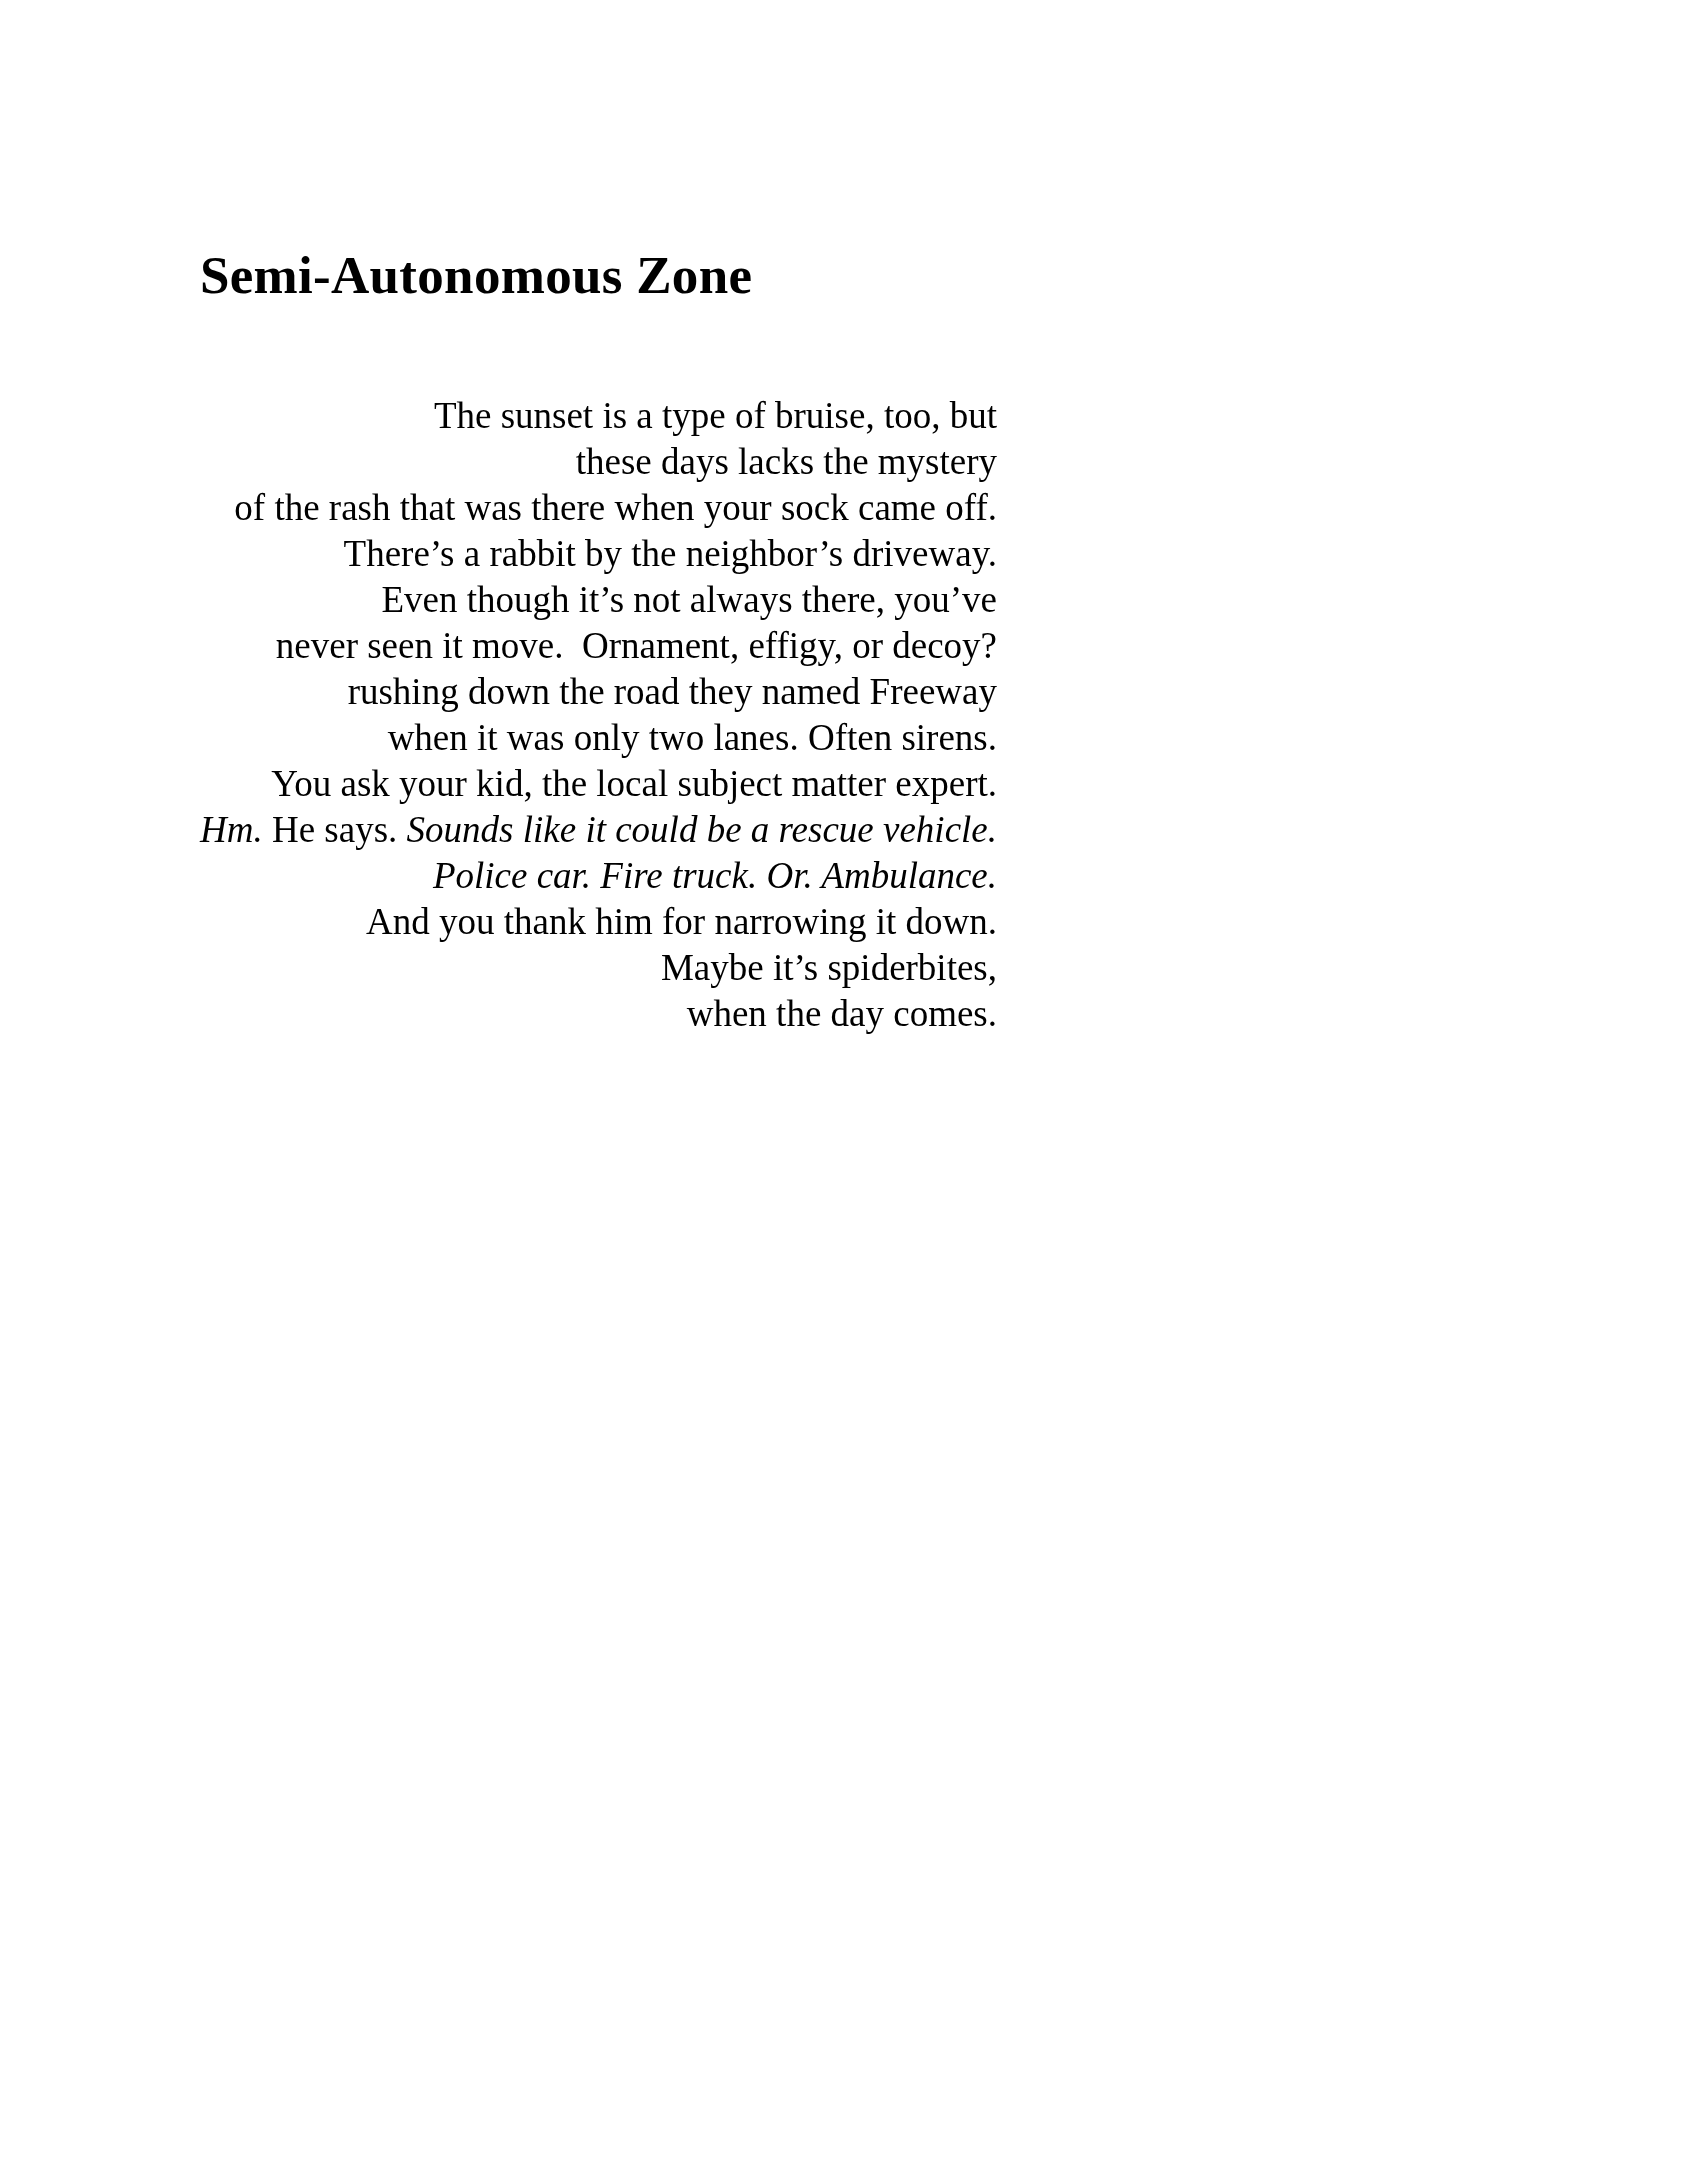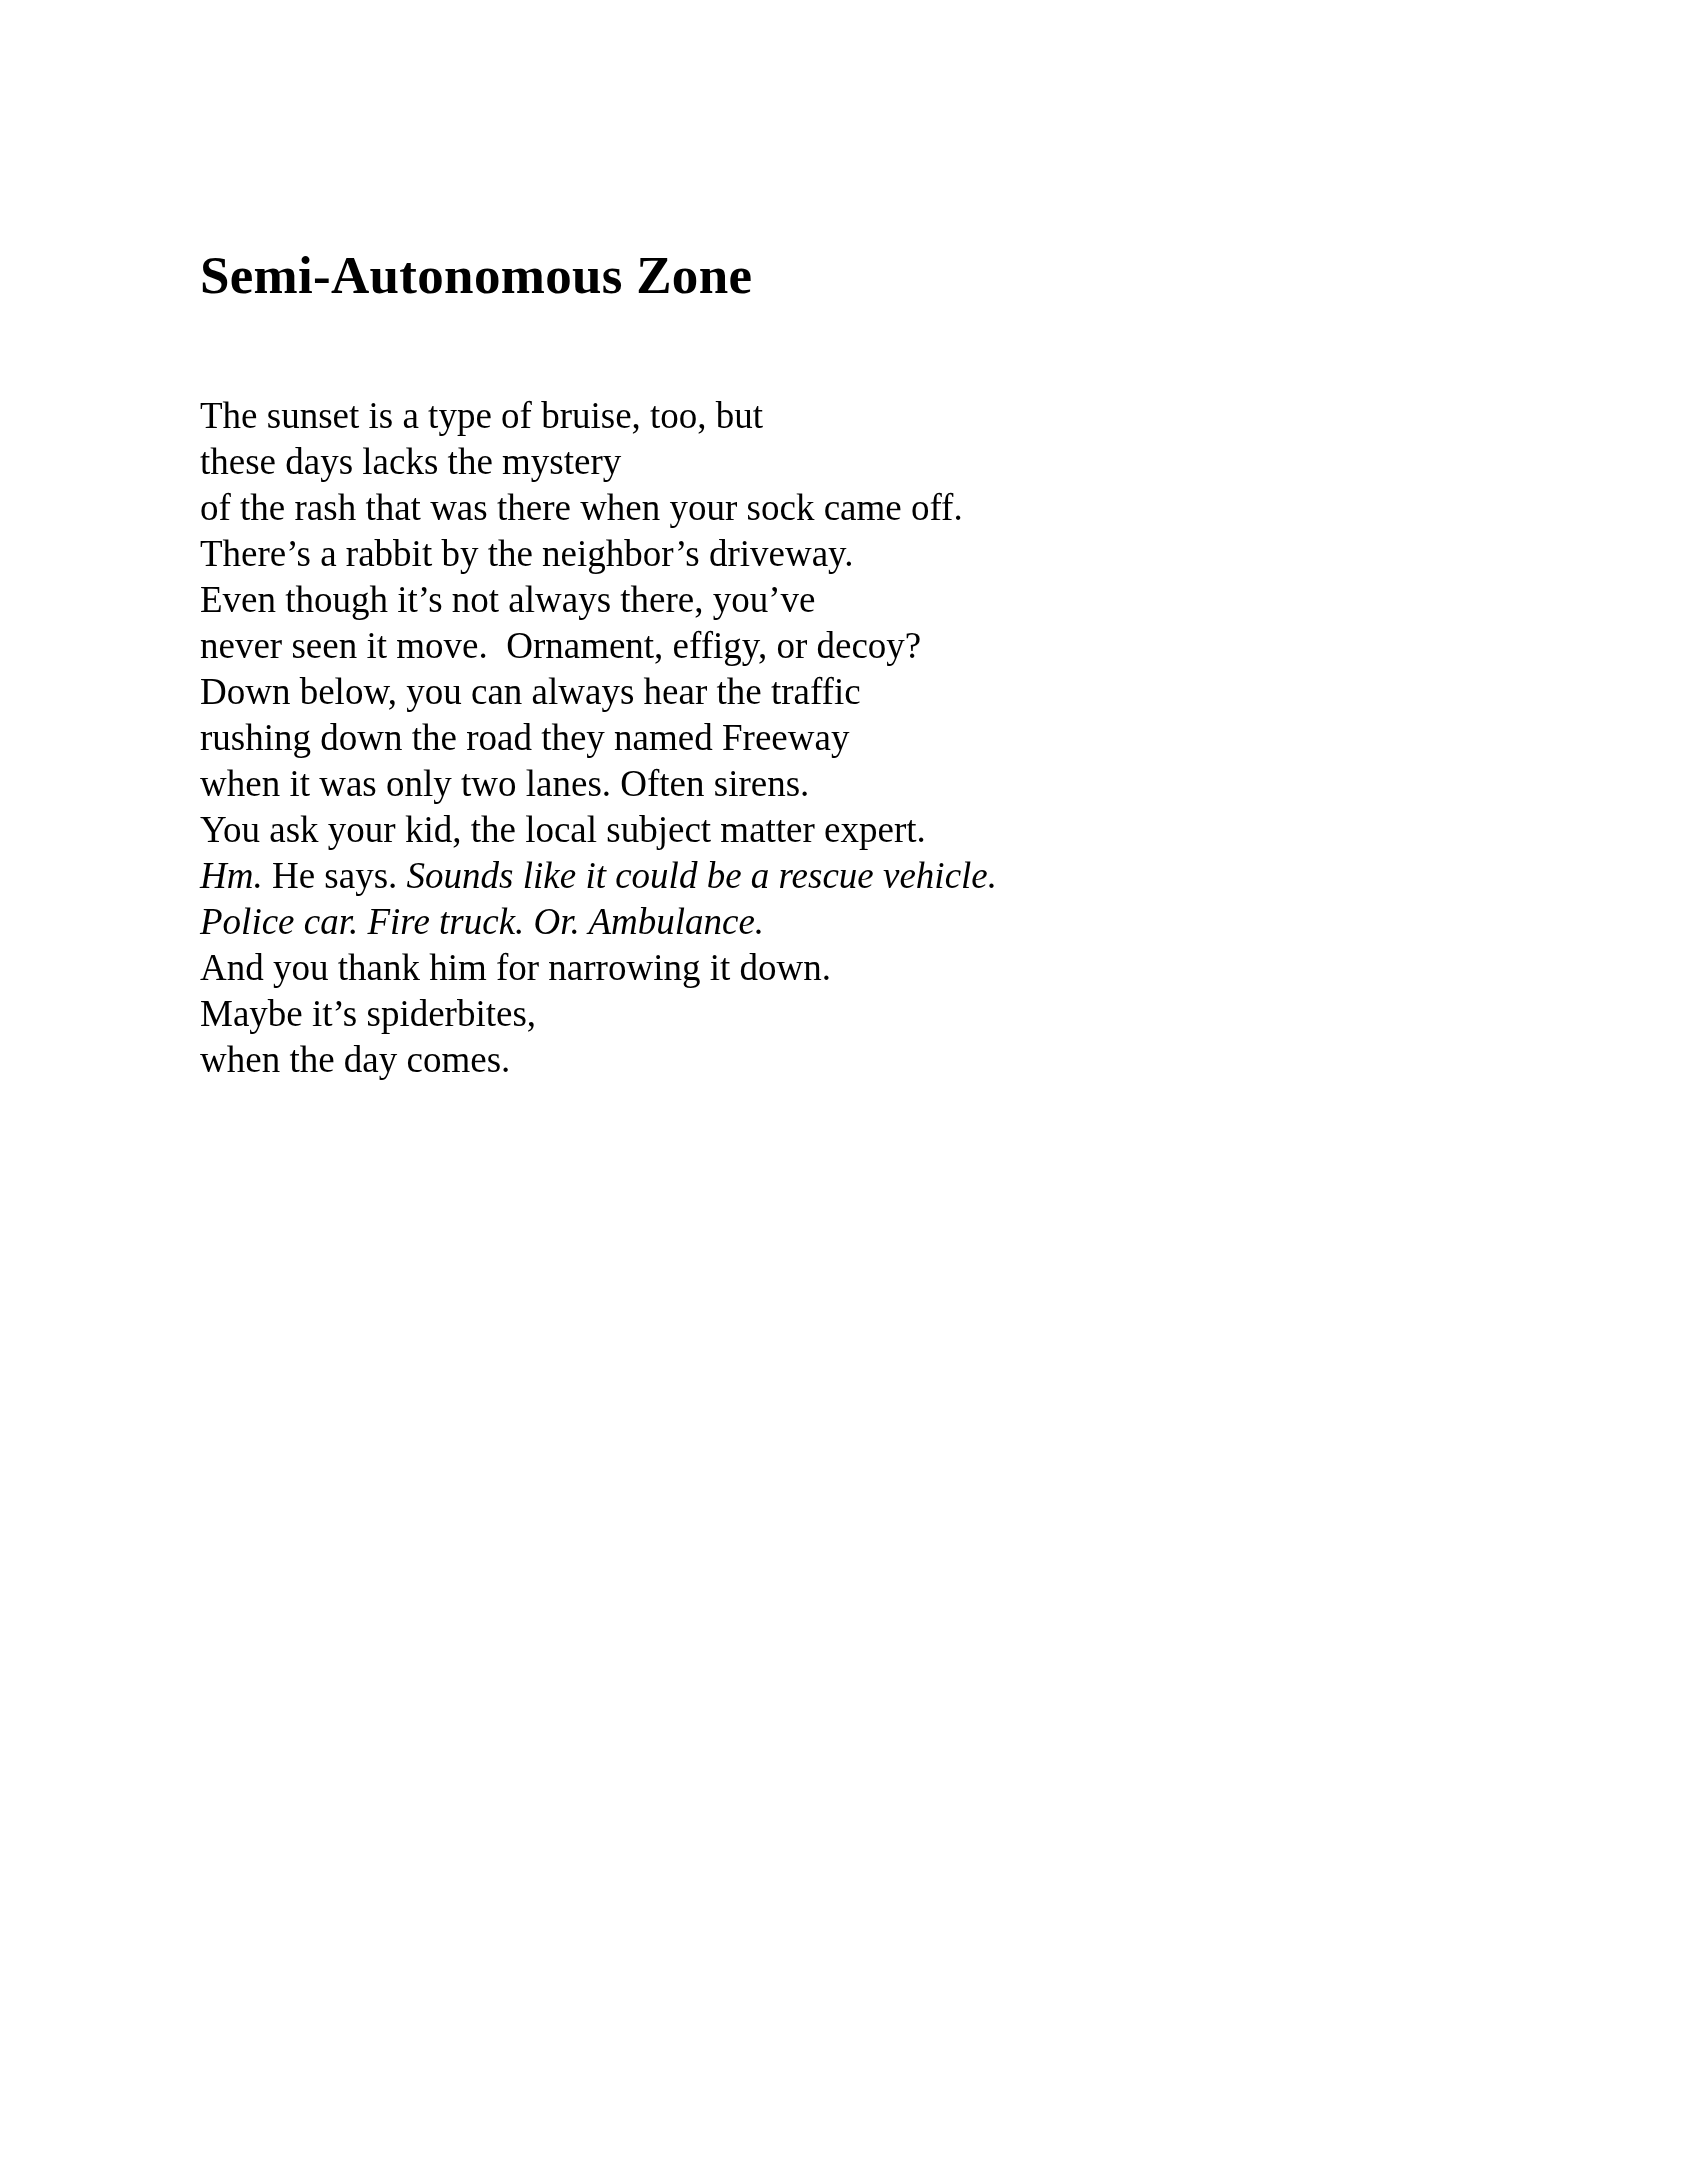--- a/index.html
+++ b/index.html
@@ -8,20 +8,21 @@
     background: #ffffff;
   }
   .page {
     position: relative;
     width: 1687px;
     height: 1573px;
     background: #ffffff;
     color: #000000;
     font-family: "Liberation Serif", "DejaVu Serif", serif;
     overflow: hidden;
+    text-align: right;
   }
   .doc-title {
     position: absolute;
     left: 200px;
     top: 207px;
     font-size: 53px;
     line-height: 64px;
     font-weight: bold;
     letter-spacing: 0.3px;
     white-space: pre;
@@ -46,21 +47,20 @@
 <div class="page">
   <h1 class="doc-title">Semi-Autonomous Zone</h1>
 
   <div class="poem">
       <div class="poem-line"><span>The sunset is a type of bruise, too, but</span></div>
       <div class="poem-line"><span>these days lacks the mystery</span></div>
       <div class="poem-line"><span>of the rash that was there when your sock came off.</span></div>
       <div class="poem-line"><span>There’s a rabbit by the neighbor’s driveway.</span></div>
       <div class="poem-line"><span>Even though it’s not always there, you’ve</span></div>
       <div class="poem-line"><span>never seen it move.  Ornament, effigy, or decoy?</span></div>
-      <div class="poem-line"><span>Down below, you can always hear the traffic</span></div>
       <div class="poem-line"><span>rushing down the road they named Freeway</span></div>
       <div class="poem-line"><span>when it was only two lanes. Often sirens.</span></div>
       <div class="poem-line"><span>You ask your kid, the local subject matter expert.</span></div>
       <div class="poem-line"><span class="italic">Hm.</span><span> He says. </span><span class="italic">Sounds like it could be a rescue vehicle.</span></div>
       <div class="poem-line"><span class="italic">Police car. Fire truck. Or. Ambulance.</span></div>
       <div class="poem-line"><span>And you thank him for narrowing it down.</span></div>
       <div class="poem-line"><span>Maybe it’s spiderbites,</span></div>
       <div class="poem-line"><span>when the day comes.</span></div>
     </div>
 </div>

